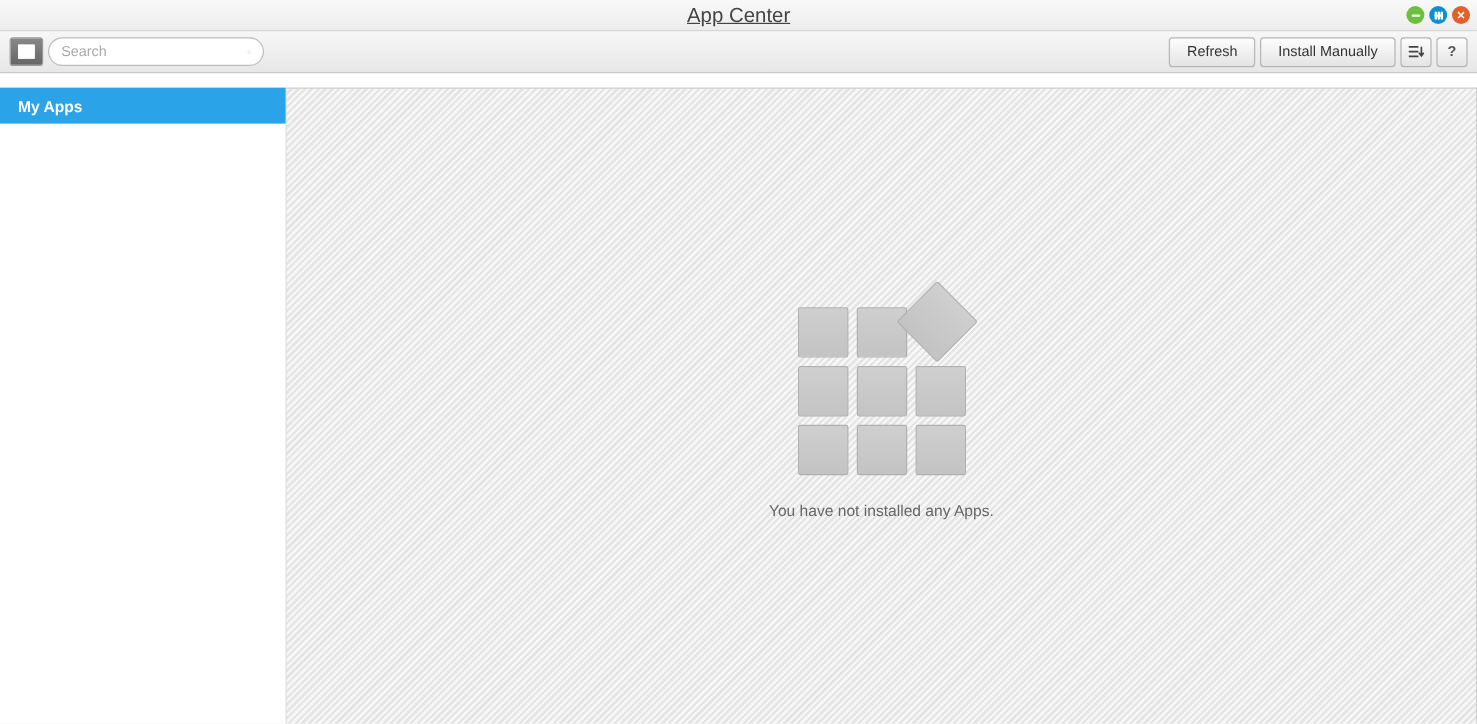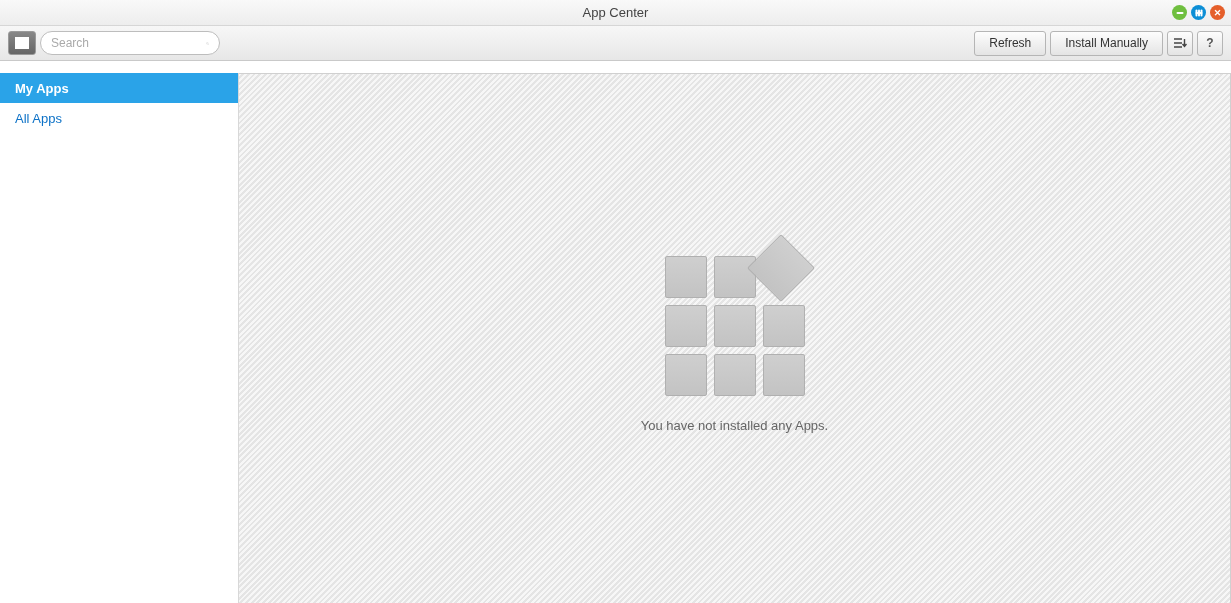--- a/index.html
+++ b/index.html
@@ -19,23 +19,24 @@
     .titlebar {
       height: 26px;
       position: relative;
       background: linear-gradient(to bottom, #f9f9f9, #ededed);
       border-bottom: 1px solid #d6d6d6;
       display: flex;
       align-items: center;
       justify-content: center;
     }
     .titlebar-title {
-      font-size: 13px;
+      font-size: 17px;
       color: #444;
       font-weight: 400;
+      text-decoration: underline;
     }
     .window-controls {
       position: absolute;
       right: 6px;
       top: 0;
       height: 100%;
       display: flex;
       align-items: center;
       gap: 4px;
     }
@@ -253,23 +254,20 @@
   <button class="tb-btn icon-btn">
     <span style="color:#555;font-weight:600;">?</span>
   </button>
 </div>
 
 <div class="app-body">
   <div class="sidebar">
     <div class="side-item selected">
       <span>My Apps</span>
     </div>
-    <div class="side-item">
-      <span>All Apps</span>
-    </div>
   </div>
 
   <div class="main">
     <div class="tile-grid">
       <div class="tile"></div>
       <div class="tile"></div>
       <div class="tile hidden"></div>
       <div class="tile"></div>
       <div class="tile"></div>
       <div class="tile"></div>

